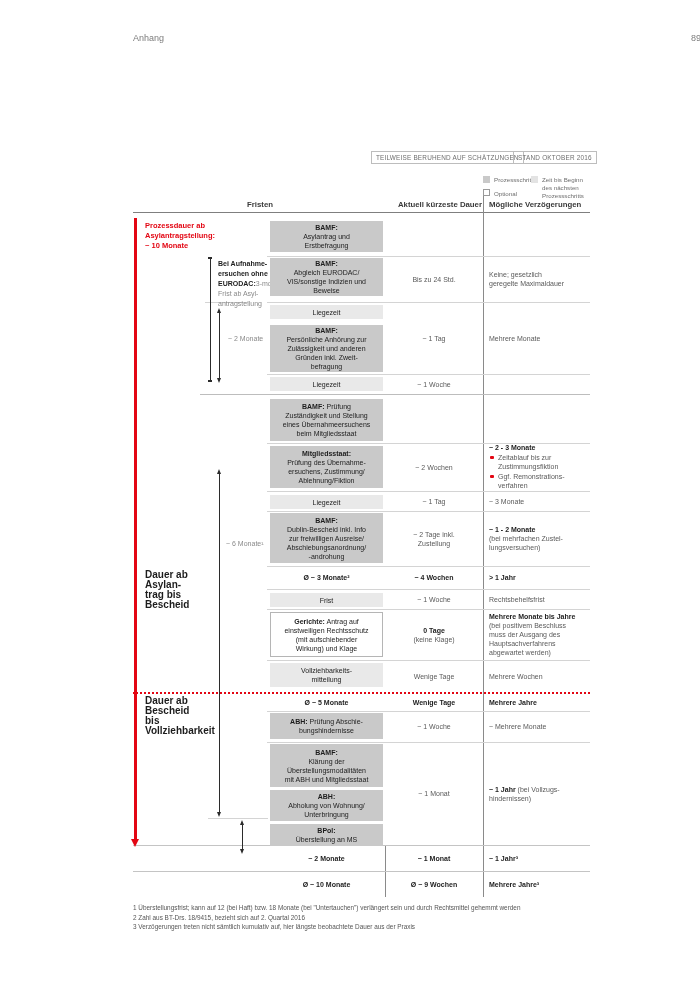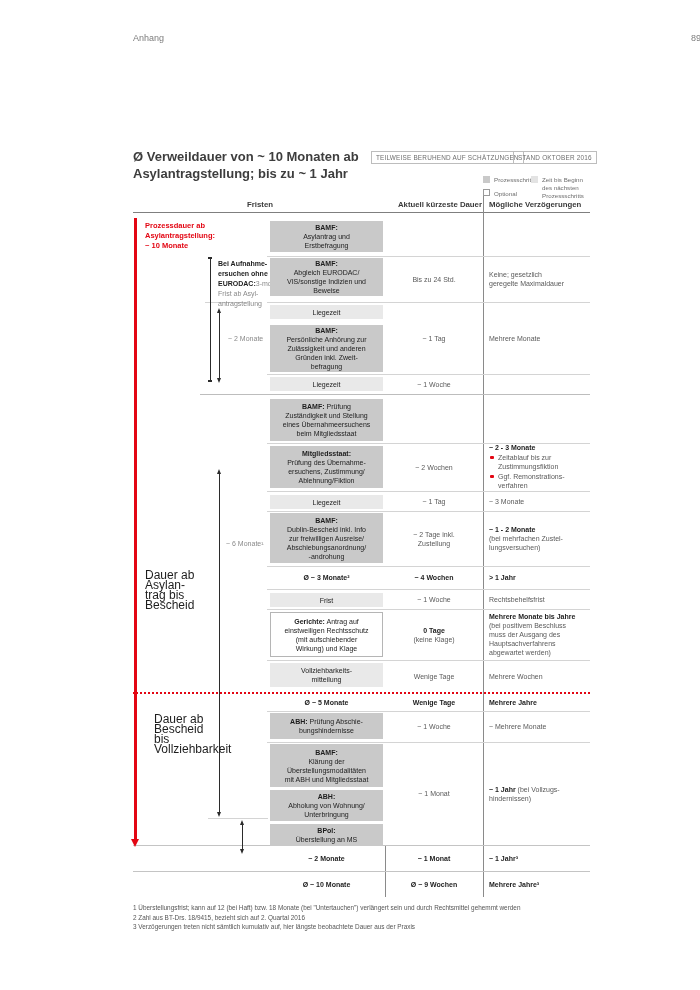--- a/index.html
+++ b/index.html
@@ -22,21 +22,21 @@
   
   .redline{position:absolute;width:3px;background:#e30613;}
   .tri{position:absolute;width:0;height:0;}
   
   .bk{position:absolute;width:1px;background:#2b2b2b;}
   .cap{position:absolute;width:4px;height:2px;background:#2b2b2b;}
   
   .lbl{position:absolute;font-size:7px;line-height:10px;}
   .red-lbl{color:#e30613;font-weight:bold;font-size:7.5px;}
   .gray{color:#8a8a8a;}
-  .sec{font-weight:normal;color:#1d1d1d;font-size:12px;}
+  .sec{font-weight:bold;color:#1d1d1d;font-size:10px;}
   
   .box{position:absolute;left:270px;width:113px;display:flex;align-items:center;justify-content:center;
        text-align:center;font-size:7px;line-height:9px;color:#1d1d1d;padding:2px 3px;box-sizing:border-box;}
   .box .txt{width:100%;}
   .box .txt b{display:block;}
   .box.si .txt b{display:inline;}
   .box.si .txt .pre{display:inline;}
   .box.dark{background:#c9c9c9;}
   .box.light{background:#e9e9e9;}
   .box.optional{background:#fff;border:1px solid #b5b5b5;}
@@ -60,22 +60,20 @@
   .fnote{font-size:6.4px;color:#555;line-height:9.5px;display:block;}
 </style>
 </head>
 <body>
 
 <div class="page">
 
   <div class="abs phead" style="left:133px;top:33px;">Anhang</div>
   <div class="abs phead" style="left:652px;top:33px;margin-left:39px;">89</div>
 
-  <div class="abs title pre" style="left:133px;top:148px;width:250px;">Ø Verweildauer von ~ 10 Monaten ab
-Asylantragstellung; bis zu ~ 1 Jahr</div>
 
   <div class="abs badge" style="left:371px;top:151px;">TEILWEISE BERUHEND AUF SCHÄTZUNGEN</div>
   <div class="abs badge" style="left:513px;top:151px;">STAND OKTOBER 2016</div>
 
   <div class="abs sw" style="left:483px;top:176px;background:#c9c9c9;"></div>
   <div class="abs lgtxt" style="left:494px;top:176px;">Prozessschritt</div>
   <div class="abs sw" style="left:483px;top:189px;background:#fff;border:1px solid #9a9a9a;box-sizing:border-box;"></div>
   <div class="abs lgtxt" style="left:494px;top:190px;">Optional</div>
   <div class="abs sw" style="left:531px;top:176px;background:#e3e3e3;"></div>
   <div class="abs lgtxt pre" style="left:542px;top:176px;">Zeit bis Beginn
@@ -134,21 +132,21 @@
   <div class="tri" style="left:216.5px;top:469px;border-left:2.5px solid transparent;border-right:2.5px solid transparent;border-bottom:5px solid #2b2b2b;"></div>
   <div class="tri" style="left:216.5px;top:812px;border-left:2.5px solid transparent;border-right:2.5px solid transparent;border-top:5px solid #2b2b2b;"></div>
   <div class="lbl gray" style="left:226px;top:539px;">~ 6 Monate¹</div>
 
   <div class="bk" style="left:242px;top:824px;height:26px;"></div>
   <div class="tri" style="left:239.5px;top:820px;border-left:2.5px solid transparent;border-right:2.5px solid transparent;border-bottom:5px solid #2b2b2b;"></div>
   <div class="tri" style="left:239.5px;top:849px;border-left:2.5px solid transparent;border-right:2.5px solid transparent;border-top:5px solid #2b2b2b;"></div>
 
   <div class="lbl sec pre" style="left:145px;top:570px;width:80px;">Dauer ab Asylan-
 trag bis Bescheid</div>
-  <div class="lbl sec pre" style="left:154px;top:696px;width:80px;margin-top:18px;">Dauer ab Bescheid
+  <div class="lbl sec pre" style="left:145px;top:696px;width:80px;">Dauer ab Bescheid
 bis Vollziehbarkeit</div>
 
   <div class="box dark" style="top:221px;height:31px;">
     <div class="txt"><b>BAMF:</b><span class="pre">Asylantrag und
 Erstbefragung</span></div>
   </div>
 
   <div class="box dark" style="top:258px;height:38px;">
     <div class="txt"><b>BAMF:</b><span class="pre">Abgleich EURODAC/
 VIS/sonstige Indizien und

